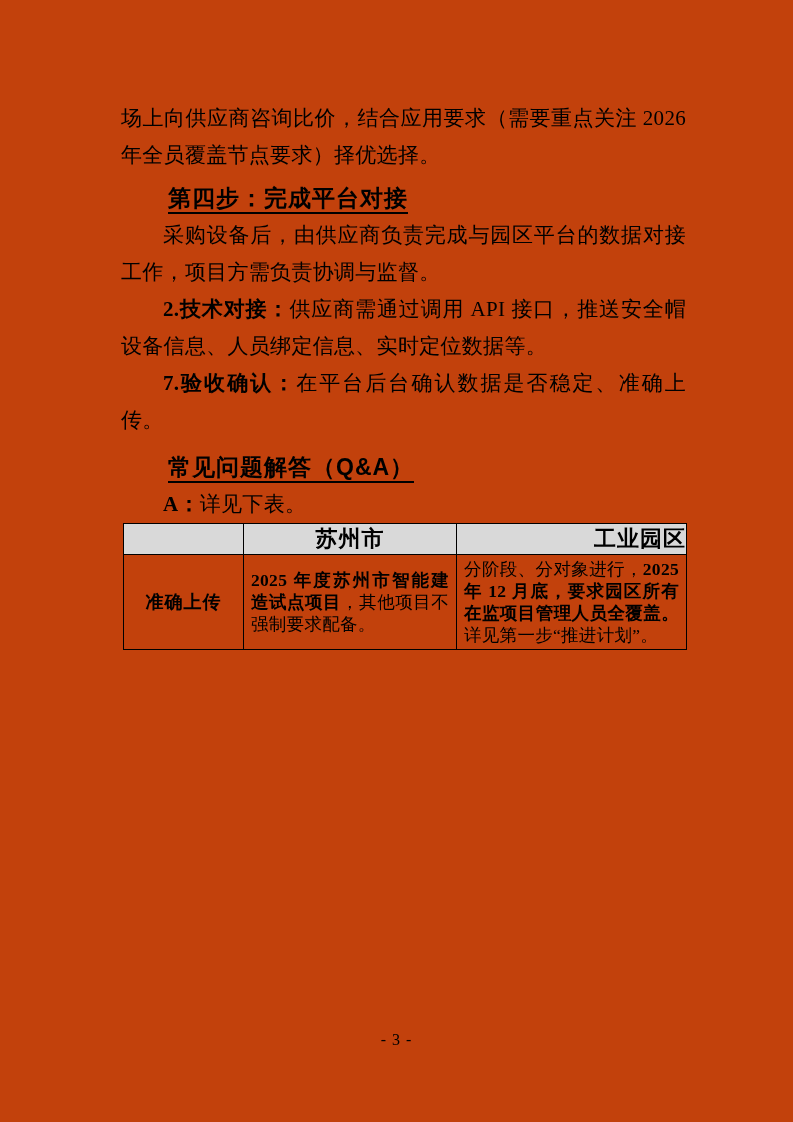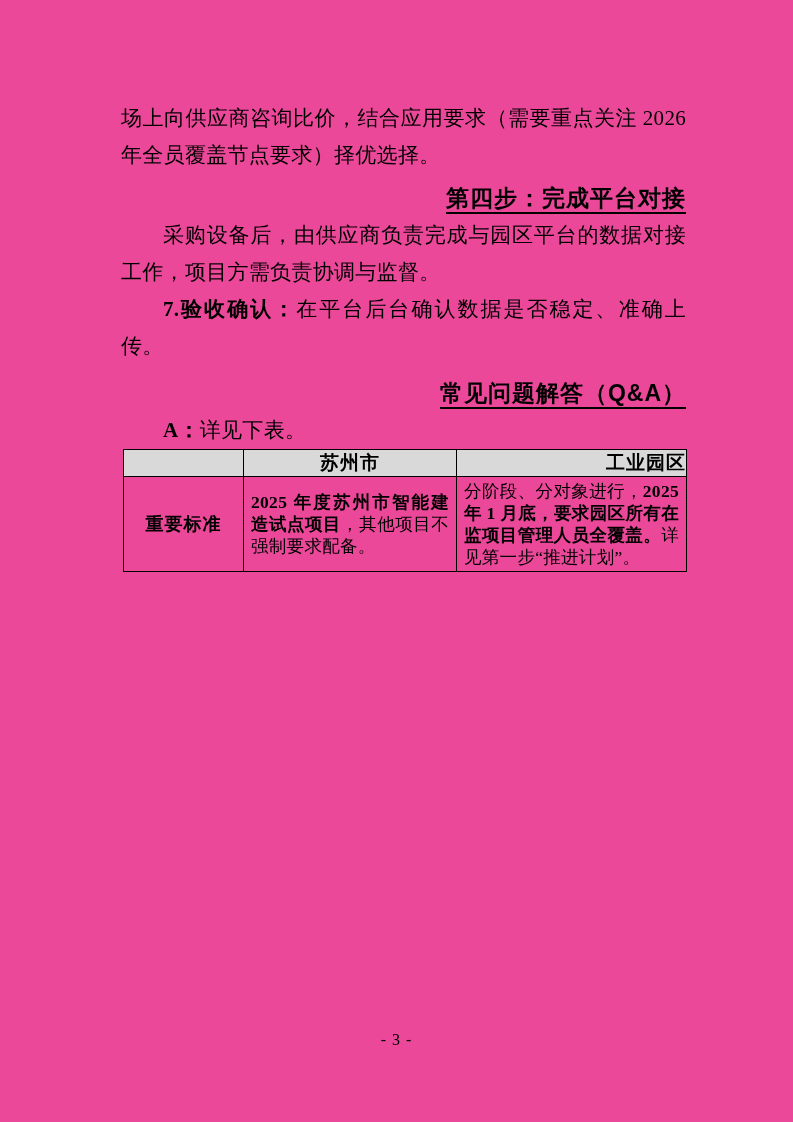--- a/index.html
+++ b/index.html
@@ -6,21 +6,21 @@
   body {
     width:793px; height:1122px;
     background:#ffffff;
     position:relative;
     font-family:"Liberation Serif","DejaVu Serif",serif;
     color:#000000;
     overflow:hidden;
   }
   .page {
     position:absolute; left:0; top:0; width:793px; height:1122px;
-    background:#ec4899;
+    background:#c2410c;
   }
   .content {
     position:absolute; left:121px; top:100px; width:565px;
   }
   p.body {
     margin:0;
     font-size:21px;
     line-height:37px;
     text-align:justify;
     text-justify:inter-character;
@@ -29,21 +29,20 @@
   p.indent { text-indent:42px; }
   b { font-weight:bold; }
   .sec-heading {
     margin:0;
     margin-left:47px;
     font-family:"Liberation Sans","DejaVu Sans",sans-serif;
     font-size:23px;
     font-weight:bold;
     line-height:37px;
     letter-spacing:1px;
-    text-align:right;
   }
   .sec-heading .underline {
     border-bottom:2.5px solid #000;
     padding-bottom:1px;
   }
   .h1-space { margin-top:6px; }
   .h2-space { margin-top:10px; }
   .q-space  { margin-top:10px; }
   .p6-space { margin-top:4px; }
   p.q-bold { font-weight:bold; }
@@ -52,21 +51,21 @@
     table-layout:fixed;
     width:563px;
     margin-left:2px;
     margin-top:0px;
   }
   table.cmp th, table.cmp td {
     border:1.5px solid #000000;
   }
   table.cmp thead th {
     height:25px;
-    font-size:19px;
+    font-size:22px;
     font-weight:bold;
     text-align:center;
     letter-spacing:1px;
     padding:0;
   }
   td.row-label {
     text-align:center;
     vertical-align:middle;
     font-weight:bold;
     font-size:18px;
@@ -98,20 +97,21 @@
 
     <p class="body"><span>场上向供应商咨询比价，结合应用要求（需要重点关注 2026 年全员覆盖节点要求）择优选择。</span></p>
 
 
 
     <p class="sec-heading h1-space"><span class="underline">第四步：完成平台对接</span></p>
 
     <p class="body indent"><span>采购设备后，由供应商负责完成与园区平台的数据对接工作，项目方需负责协调与监督。</span></p>
 
 
+    <p class="body indent p6-space"><b>2.技术对接：</b><span>供应商需通过调用 API 接口，推送安全帽设备信息、人员绑定信息、实时定位数据等。</span></p>
 
     <p class="body indent"><b>7.验收确认：</b><span>在平台后台确认数据是否稳定、准确上传。</span></p>
 
     <p class="sec-heading h2-space"><span class="underline">常见问题解答（Q&amp;A）</span></p>
 
 
     <p class="body indent"><b>A：</b><span>详见下表。</span></p>
 
     <table class="cmp">
       <colgroup>
@@ -121,23 +121,23 @@
       </colgroup>
       <thead>
         <tr>
           <th style="background-color: rgb(217, 217, 217);"></th>
           <th style="background-color: rgb(217, 217, 217);">苏州市</th>
           <th style="background-color: rgb(217, 217, 217); text-align: right;">工业园区</th>
         </tr>
       </thead>
       <tbody>
         <tr style="height:91px;">
-          <td class="row-label">重要标准</td>
+          <td class="row-label">准确上传</td>
           <td class="cell"><b>2025 年度苏州市智能建造试点项目</b><span>，其他项目不强制要求配备。</span></td>
-          <td class="cell"><span>分阶段、分对象进行，</span><b>2025 年 1 月底，要求园区所有在监项目管理人员全覆盖。</b><span>详见第一步“推进计划”。</span></td>
+          <td class="cell"><span>分阶段、分对象进行，</span><b>2025 年 12 月底，要求园区所有在监项目管理人员全覆盖。</b><span>详见第一步“推进计划”。</span></td>
         </tr>
       </tbody>
     </table>
 
   </div>
 
   <div class="page-number">- 3 -</div>
 </div>
 
 </body></html>

